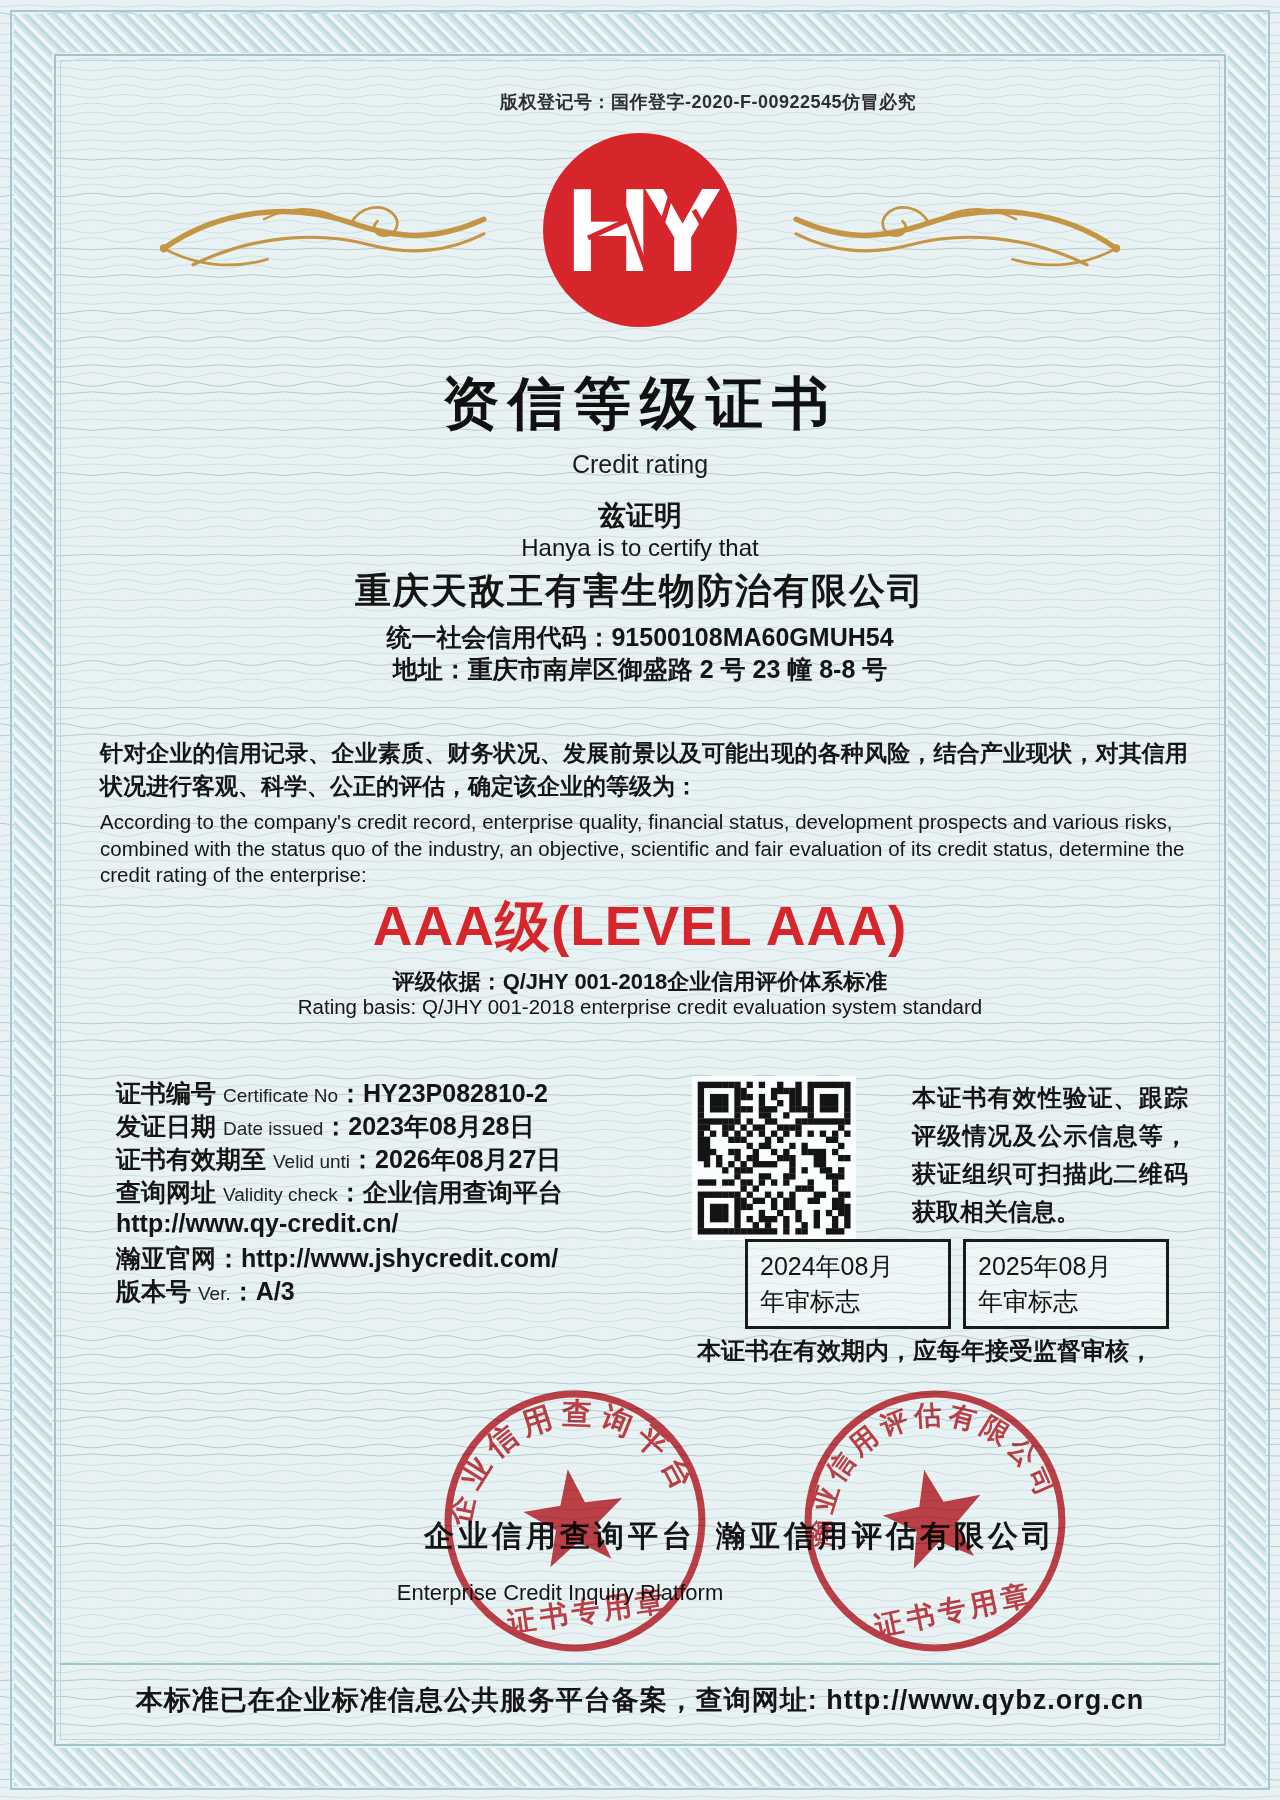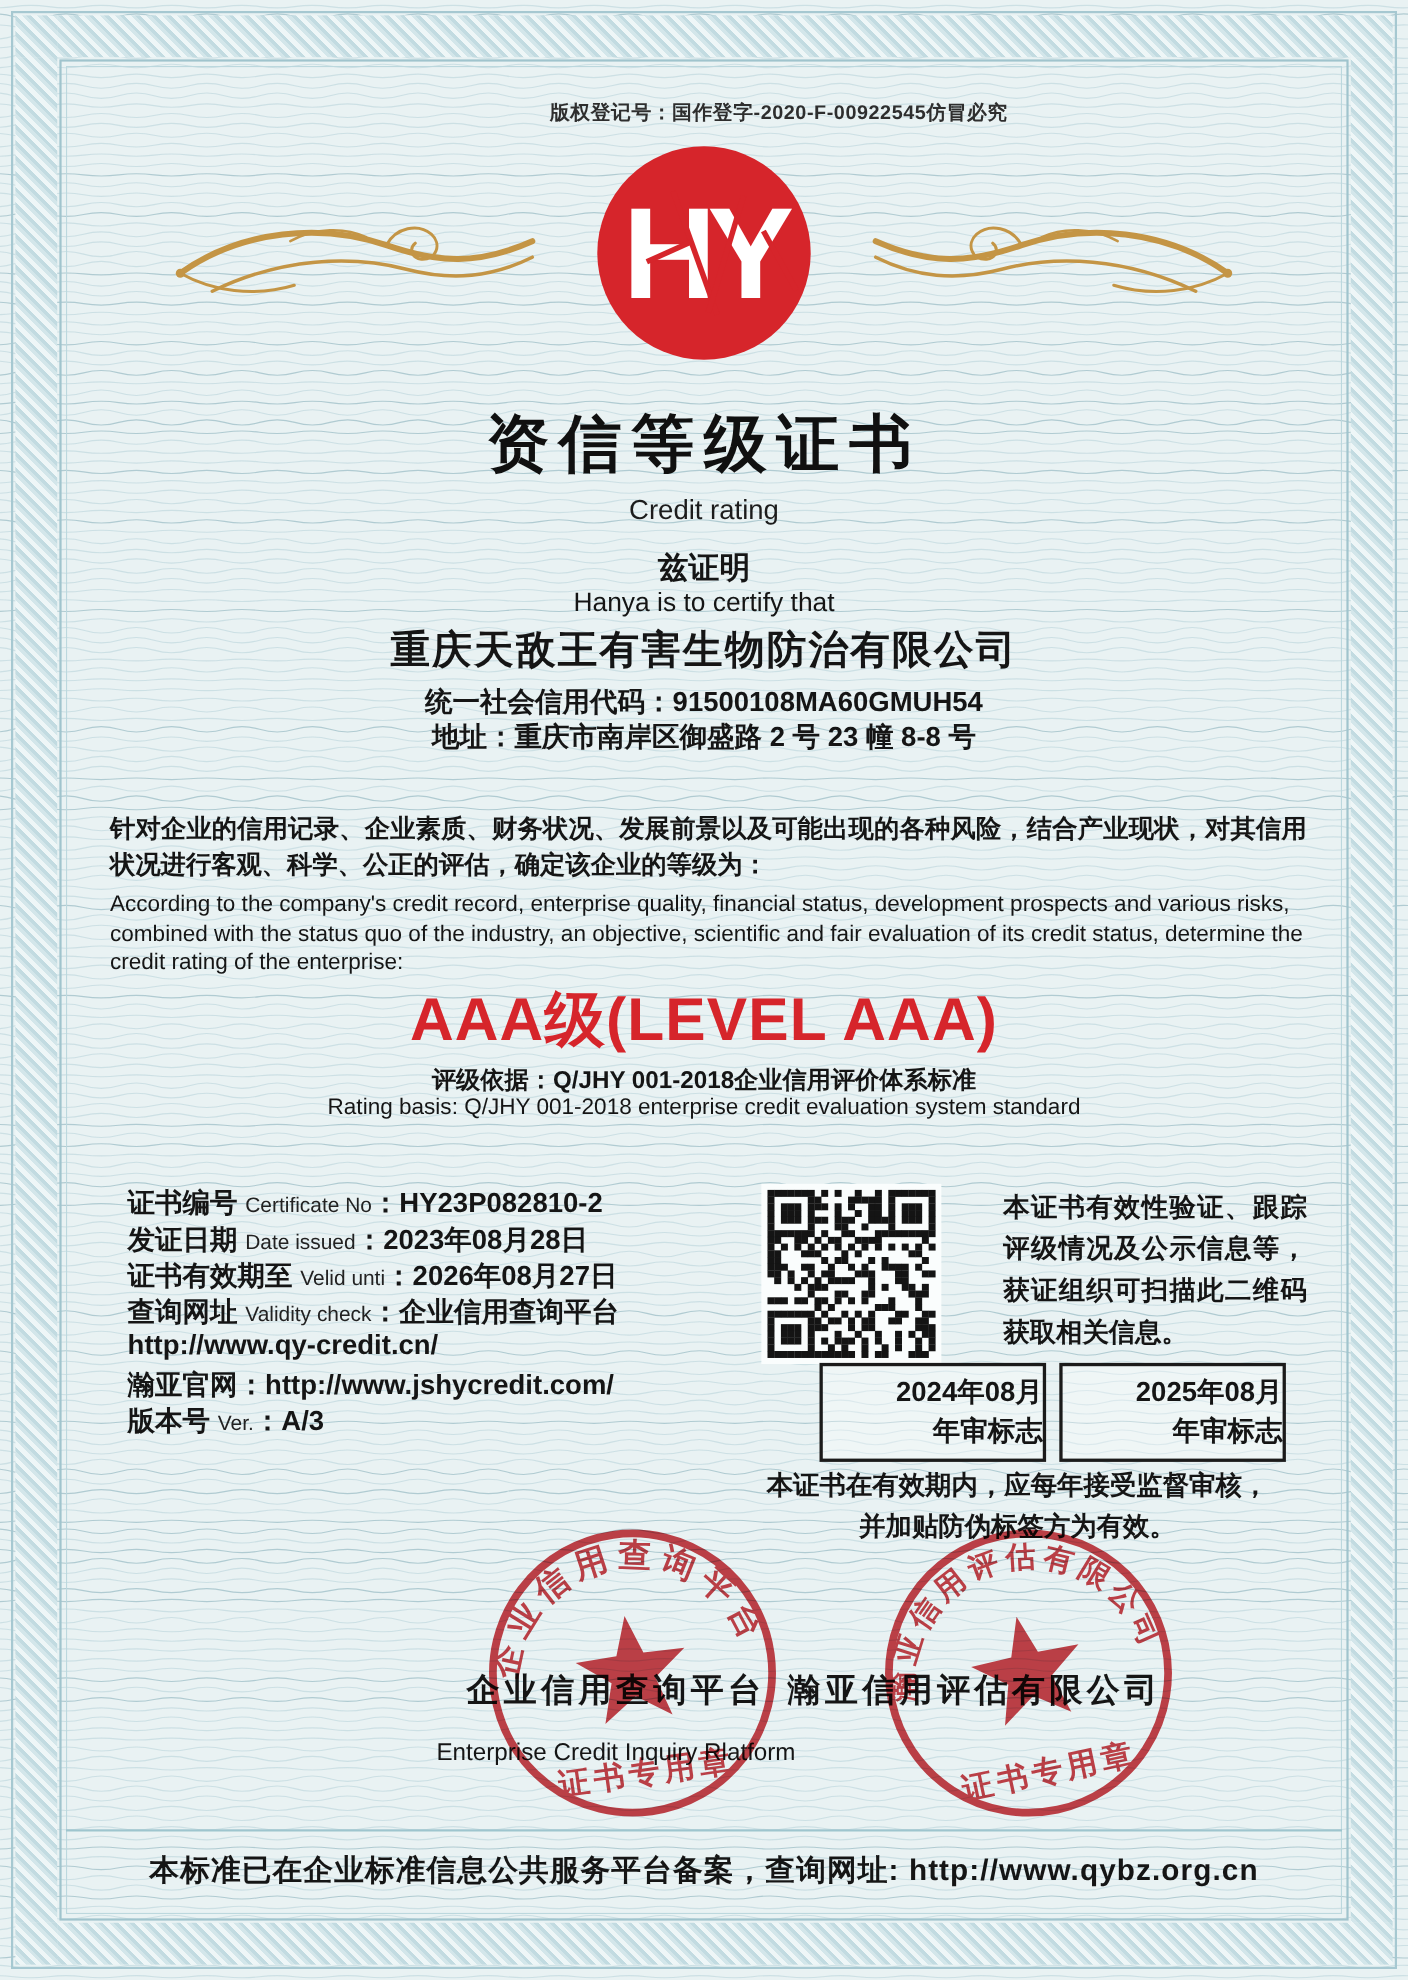--- a/index.html
+++ b/index.html
@@ -47,21 +47,21 @@
   .drow .zh{font-weight:600;}
   .drow .en{font-size:19px;color:#222;}
   .drow .val{font-weight:600;}
 
   .qr-box{position:absolute;left:692px;top:1076px;width:164px;height:164px;}
   .qr-info{position:absolute;left:912px;top:1079px;width:276px;font-size:24px;line-height:38px;
     text-align:justify;font-weight:600;}
 
   .annual-row{position:absolute;left:745px;top:1239px;width:424px;display:flex;gap:12px;}
   .annual-box{flex:1;border:3px solid #1b1b1b;background:rgba(255,255,255,.30);
-    text-align:right;padding:7px 0;font-size:25px;line-height:35px;font-weight:700;}
+    text-align:left;padding:7px 12px;font-size:25px;line-height:35px;font-weight:400;}
   .validity-note{position:absolute;left:645px;top:1332px;width:560px;text-align:center;
     font-size:24px;line-height:37px;font-weight:600;}
 
   .sig{position:absolute;top:1516px;text-align:center;}
   .sig.leftcol{left:370px;width:380px;}
   .sig.rightcol{left:688px;width:396px;}
   .sig .zh{font-size:30px;font-weight:700;letter-spacing:4px;}
   .sig .en{font-size:22px;margin-top:23px;}
 
   .seal{position:absolute;top:1380px;width:282px;height:282px;mix-blend-mode:multiply;}
@@ -686,21 +686,20 @@
       <div>年审标志</div>
     </div>
     <div class="annual-box">
       <div>2025年08月</div>
       <div>年审标志</div>
     </div>
   </div>
 
   <div class="validity-note">
     <div>本证书在有效期内，应每年接受监督审核，</div>
-    <div>并加贴防伪标签方为有效。</div>
   </div>
 
   <div class="sig leftcol">
     <div class="zh">企业信用查询平台</div>
     <div class="en">Enterprise Credit Inquiry Rlatform</div>
   </div>
   <div class="sig rightcol">
     <div class="zh">瀚亚信用评估有限公司</div>
   </div>
 

